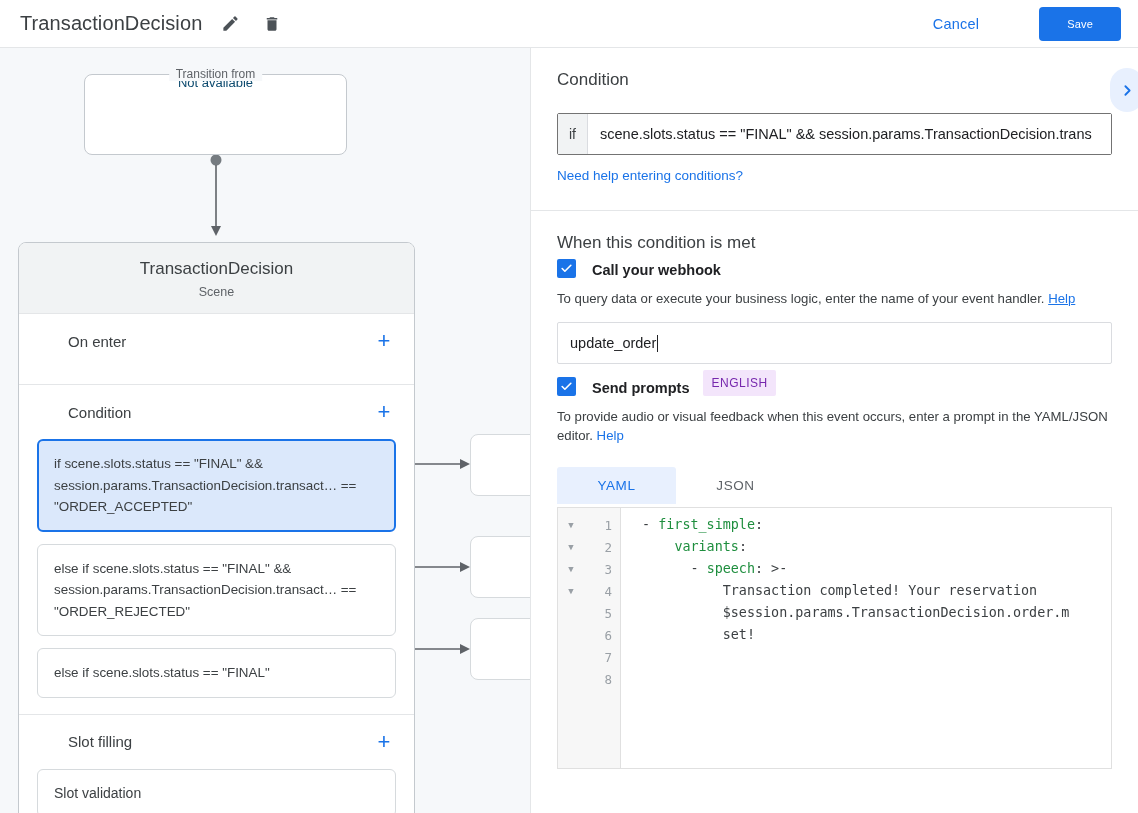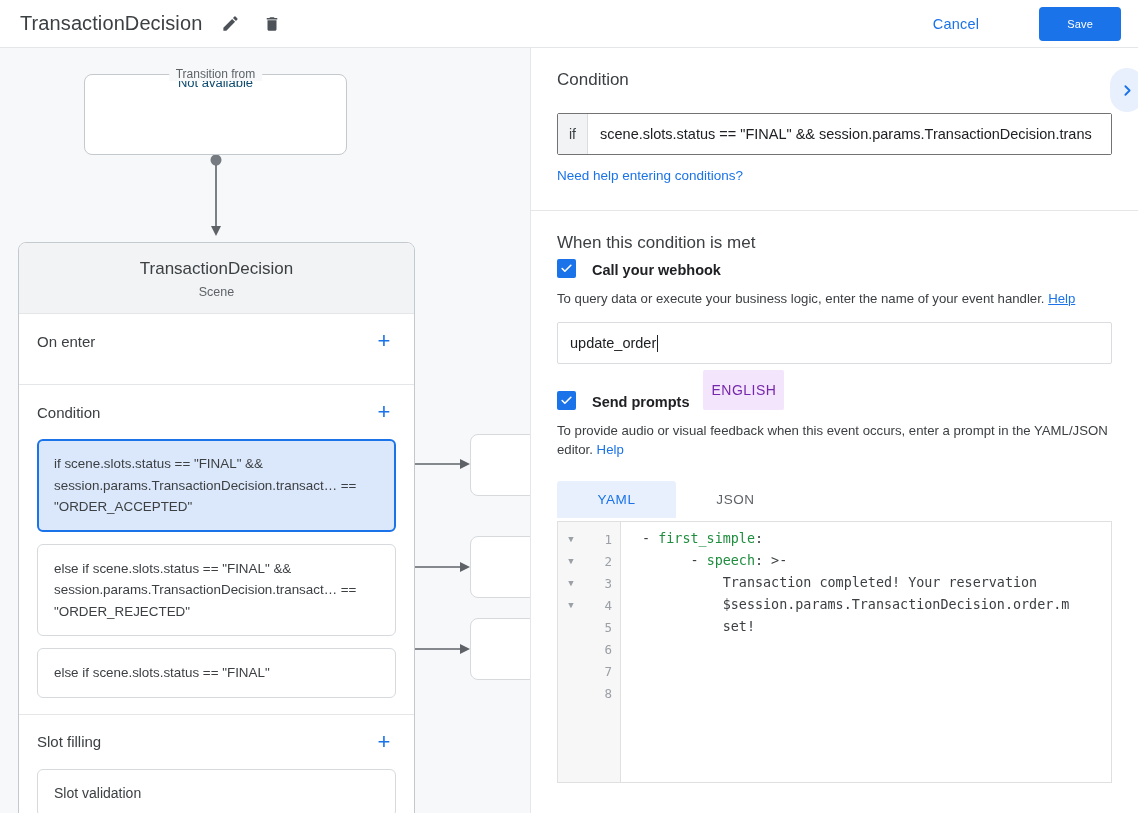--- a/index.html
+++ b/index.html
@@ -105,21 +105,21 @@
   }
   #scene-name { font-size: 17px; color: #3c4043; }
   #scene-kind { font-size: 12.5px; color: #5f6368; margin-top: 6px; }
 
   .section { border-bottom: 1px solid #e4e6e8; padding: 0 18px 16px 18px; }
   .section:last-child { border-bottom: none; }
   .section-head {
     display: flex; align-items: center; justify-content: space-between;
     height: 54px;
   }
-  .section-title { font-size: 15px; color: #3c4043; }
+  .section-title { font-size: 15px; color: #3c4043; margin-left: 31px; }
   .plus-btn {
     color: #1a73e8; font-size: 22px; line-height: 1;
     width: 24px; height: 24px; display: flex; align-items: center;
     justify-content: center; cursor: pointer; font-weight: 400;
   }
 
   .cond-item {
     border: 1px solid #d6dadd;
     border-radius: 6px;
     padding: 13px 16px;
@@ -202,22 +202,22 @@
   .checkbox {
     width: 19px; height: 19px; border-radius: 2px; background: #1a73e8;
     display: flex; align-items: center; justify-content: center;
     cursor: pointer; flex: none;
   }
   .check-label {
     margin-left: 16px; font-size: 14.5px; font-weight: bold; color: #202124;
   }
   .lang-badge {
     margin-left: 14px; background: #f3e5fb; color: #7627ad;
-    font-size: 14px; letter-spacing: .5px;
-    padding: 12px 8px; border-radius: 2px;
+    font-size: 12px; letter-spacing: .5px;
+    padding: 6px 8px; border-radius: 2px;
   }
   .helper-text {
     margin-top: 11px; font-size: 13.2px; color: #3c4043; line-height: 19px;
   }
   .inline-link { color: #1a73e8; text-decoration: underline; cursor: pointer; }
   .inline-link.nounder { text-decoration: none; }
 
   #webhook-input {
     margin-top: 14px; width: 100%; height: 42px;
     border: 1px solid #dadce0; border-radius: 2px;
@@ -457,20 +457,21 @@
             <div class="gfold"></div>
             <div class="gnum">7</div>
           </div>
           <div class="gline">
             <div class="gfold"></div>
             <div class="gnum">8</div>
           </div>
         </div>
       <div id="code-lines">
           <div class="cline"><span class="p">  - </span><span class="k">first_simple</span><span class="p">:</span></div>
+          <div class="cline"><span class="p">      </span><span class="k">variants</span><span class="p">:</span></div>
           <div class="cline"><span class="p">        - </span><span class="k">speech</span><span class="p">: &gt;-</span></div>
           <div class="cline"><span class="p">            Transaction completed! Your reservation</span></div>
           <div class="cline"><span class="p">            $session.params.TransactionDecision.order.m</span></div>
           <div class="cline"><span class="p">            set!</span></div>
           <div class="cline"><span class="p"></span></div>
         </div>
     </div>
   </div>
 </div>
 

